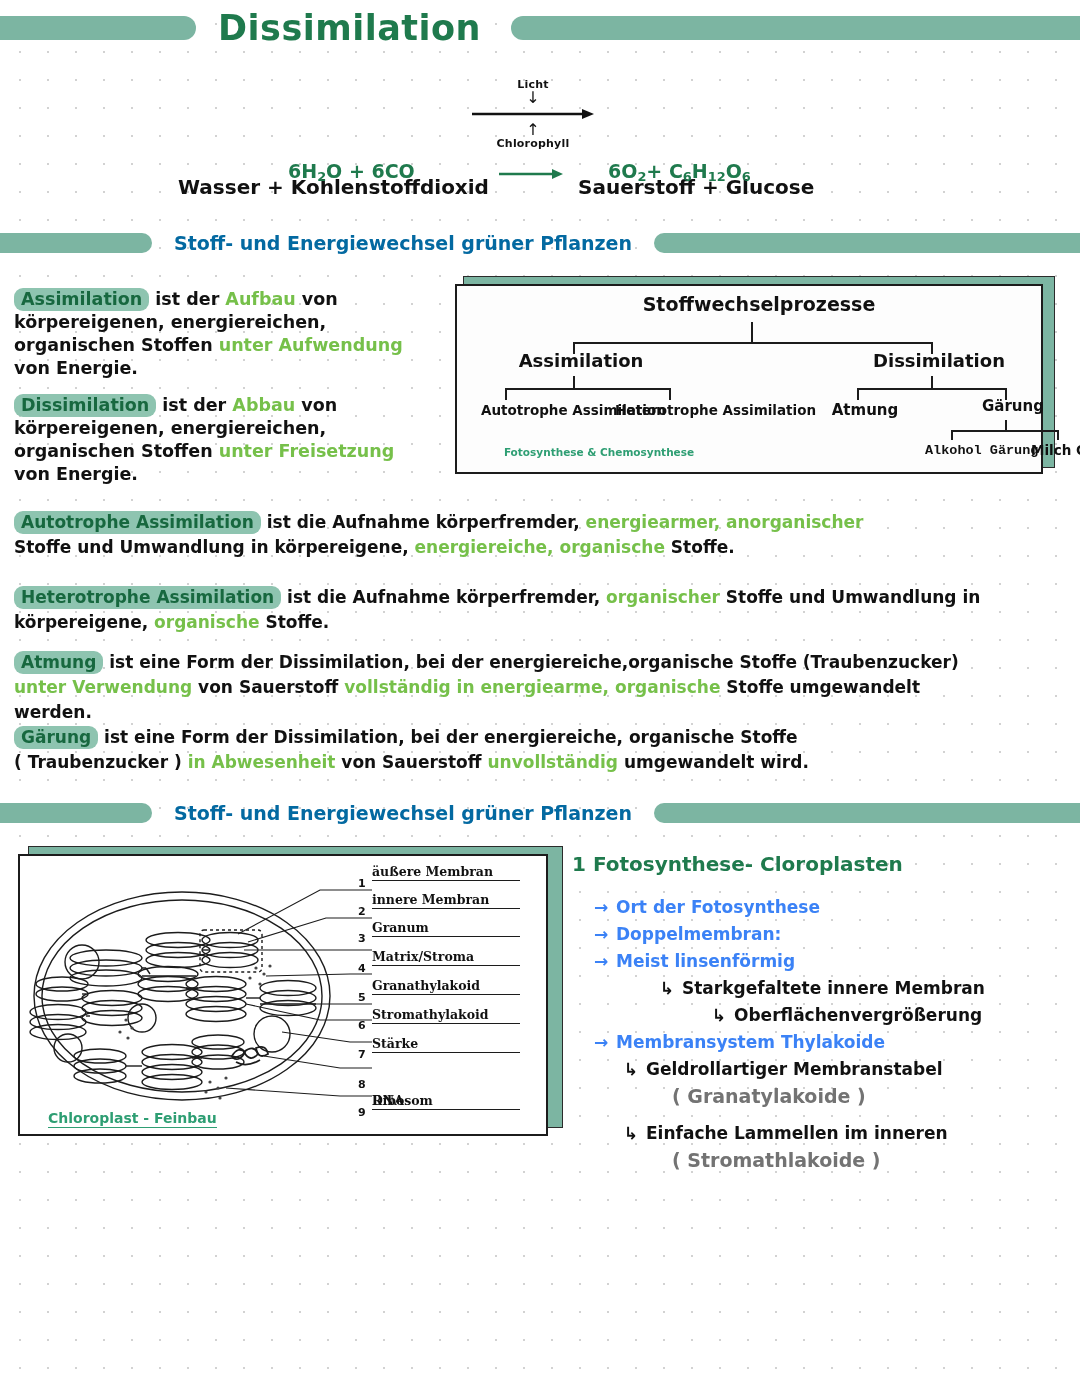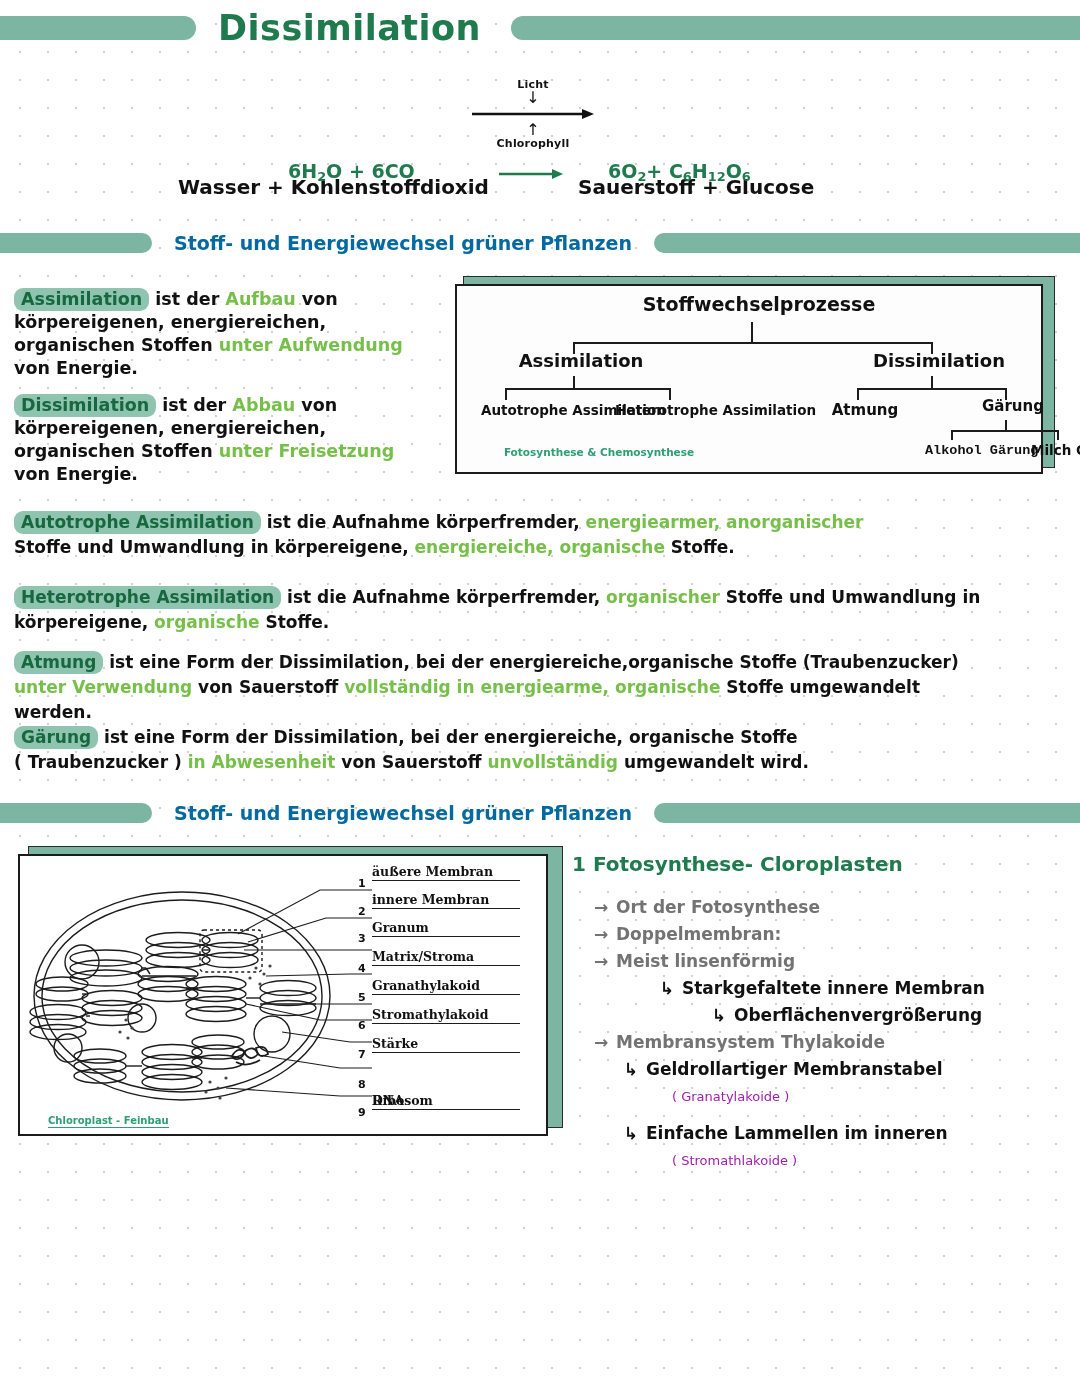--- a/index.html
+++ b/index.html
@@ -109,39 +109,39 @@
   .chloro-wrap { position:absolute; left: 18px; top: 846px; width: 545px; height: 290px; }
   .chloro-shadow {
     position:absolute; left: 10px; top: 0; width: 535px; height: 282px;
     background:#7cb5a2; border:1.5px solid #2b2b2b;
   }
   .chloro-card {
     position:absolute; left: 0; top: 8px; width: 530px; height: 282px;
     background:#fff; border: 2px solid #1c1c1c; overflow:hidden;
   }
   .chloro-caption {
-    position:absolute; left: 28px; bottom: 6px; font-size: 10px;
+    position:absolute; left: 28px; bottom: 6px; font-size: 14px;
     color:#2e9e73; font-weight:bold;
     border-bottom: 1.5px solid #2e9e73; padding-bottom:1px;
   }
   .lbl-num { position:absolute; font-size: 11px; color:#111; font-weight:bold; }
   .lbl-txt {
     position:absolute; font-size: 12.5px; color:#111;
     font-family: "DejaVu Serif", serif; font-weight:bold;
     border-bottom: 1.3px solid #1c1c1c; width: 148px; padding-bottom: 1px;
   }
 
   
   .notes { position:absolute; left: 572px; top: 852px; width: 500px; }
   .notes-title { color:#1f7a4d; font-size: 20px; font-weight:bold; margin-bottom: 18px; }
-  .b1 { font-size: 17px; font-weight:bold; color:#737373; line-height: 27px; padding-left: 22px; }
+  .b1 { font-size: 17px; font-weight:bold; color:#3b82f6; line-height: 27px; padding-left: 22px; }
   .b2 { font-size: 17px; font-weight:bold; color:#111; line-height: 27px; padding-left: 88px; }
   .b3 { font-size: 17px; font-weight:bold; color:#111; line-height: 27px; padding-left: 140px; }
   .b2b{ font-size: 17px; font-weight:bold; color:#111; line-height: 27px; padding-left: 52px; }
-  .b2c{ font-size: 13px; font-weight:normal; color:#a21caf; line-height: 27px; padding-left: 78px; }
+  .b2c{ font-size: 19px; font-weight:bold; color:#737373; line-height: 27px; padding-left: 78px; }
   .arr { display:inline-block; width: 22px; }
 </style>
 </head>
 <body>
 
 <div class="title-row">
   <div class="title-bar-left"></div>
   <div class="page-title">Dissimilation</div>
   <div class="title-bar-right"></div>
 </div>

